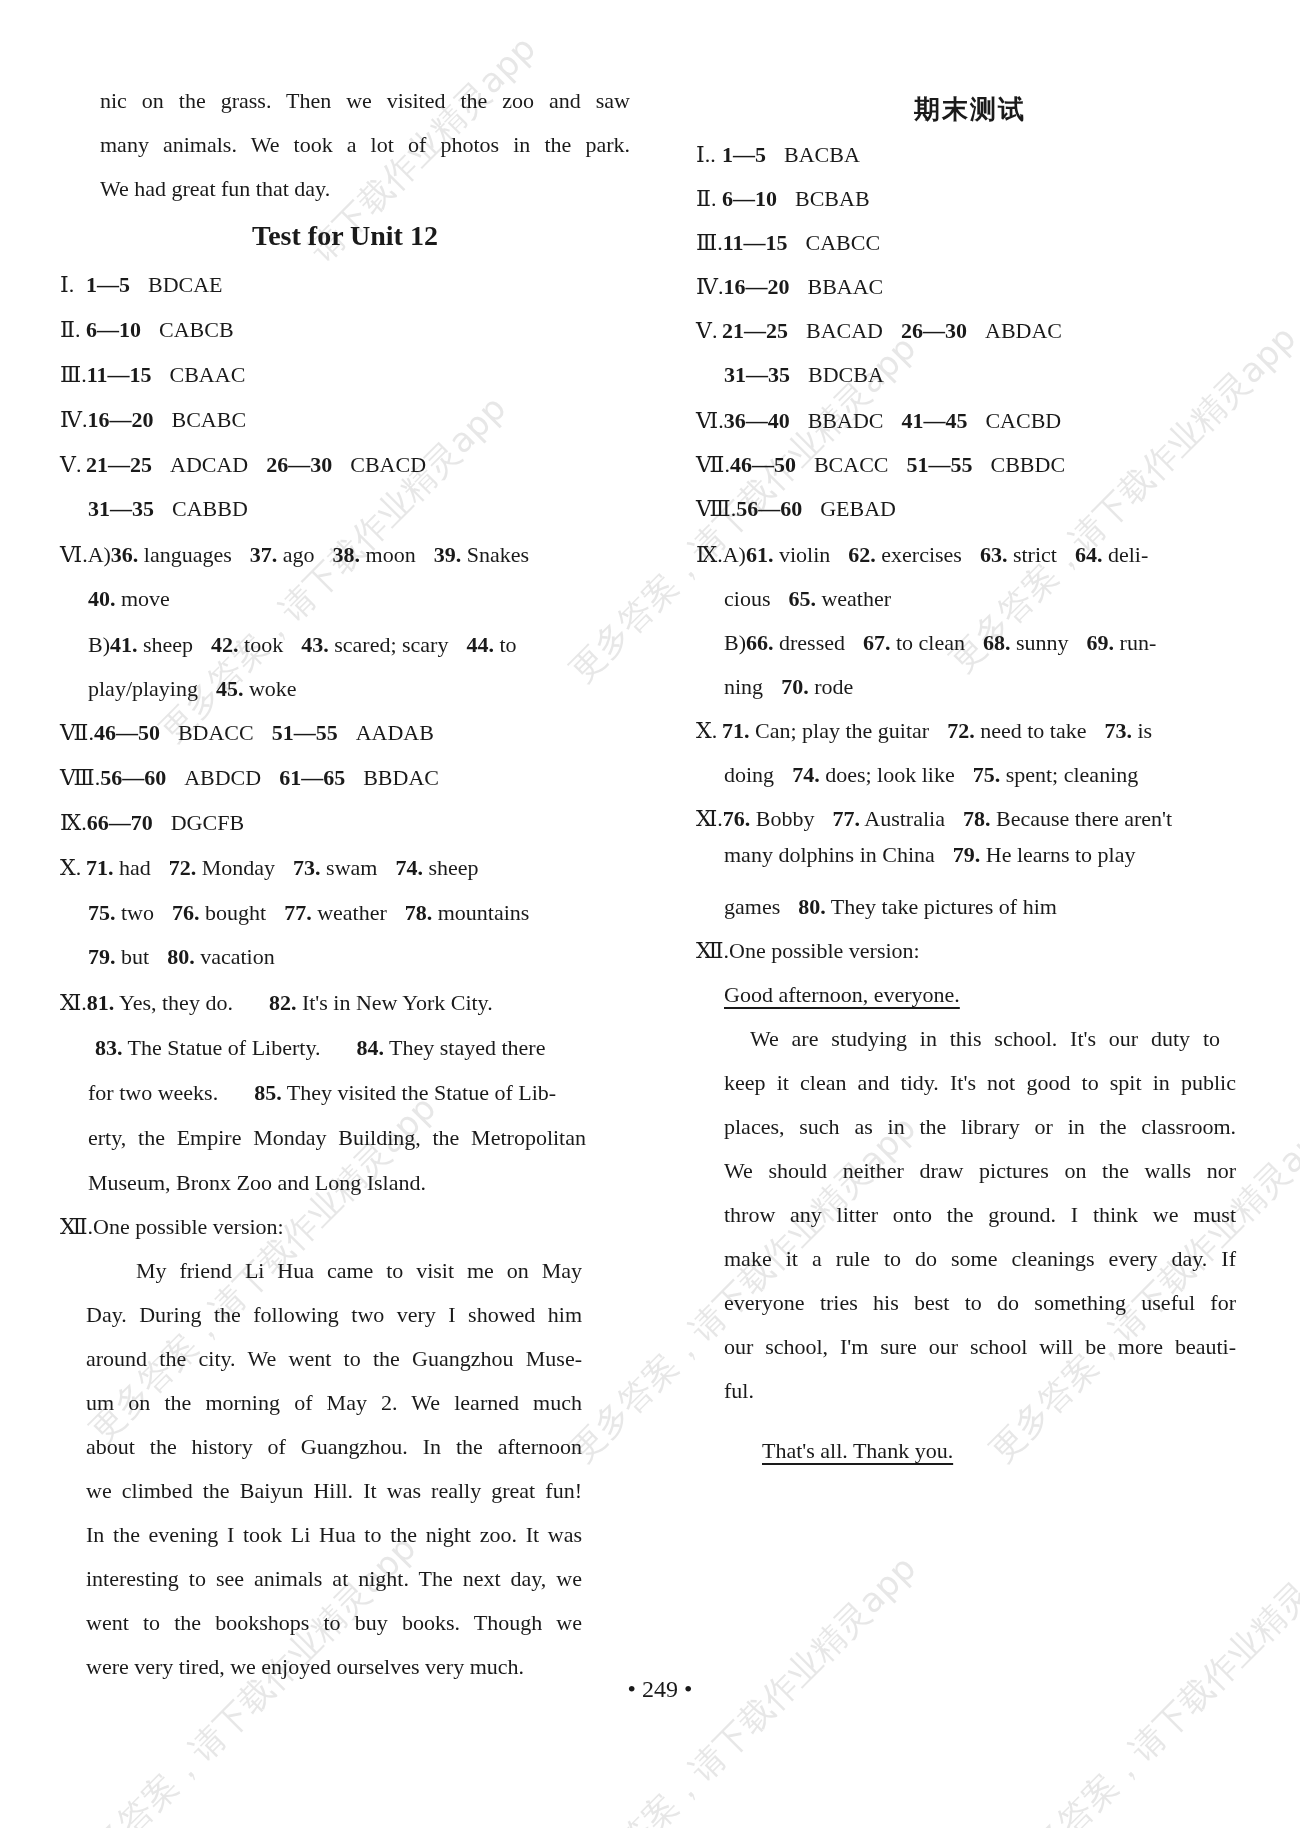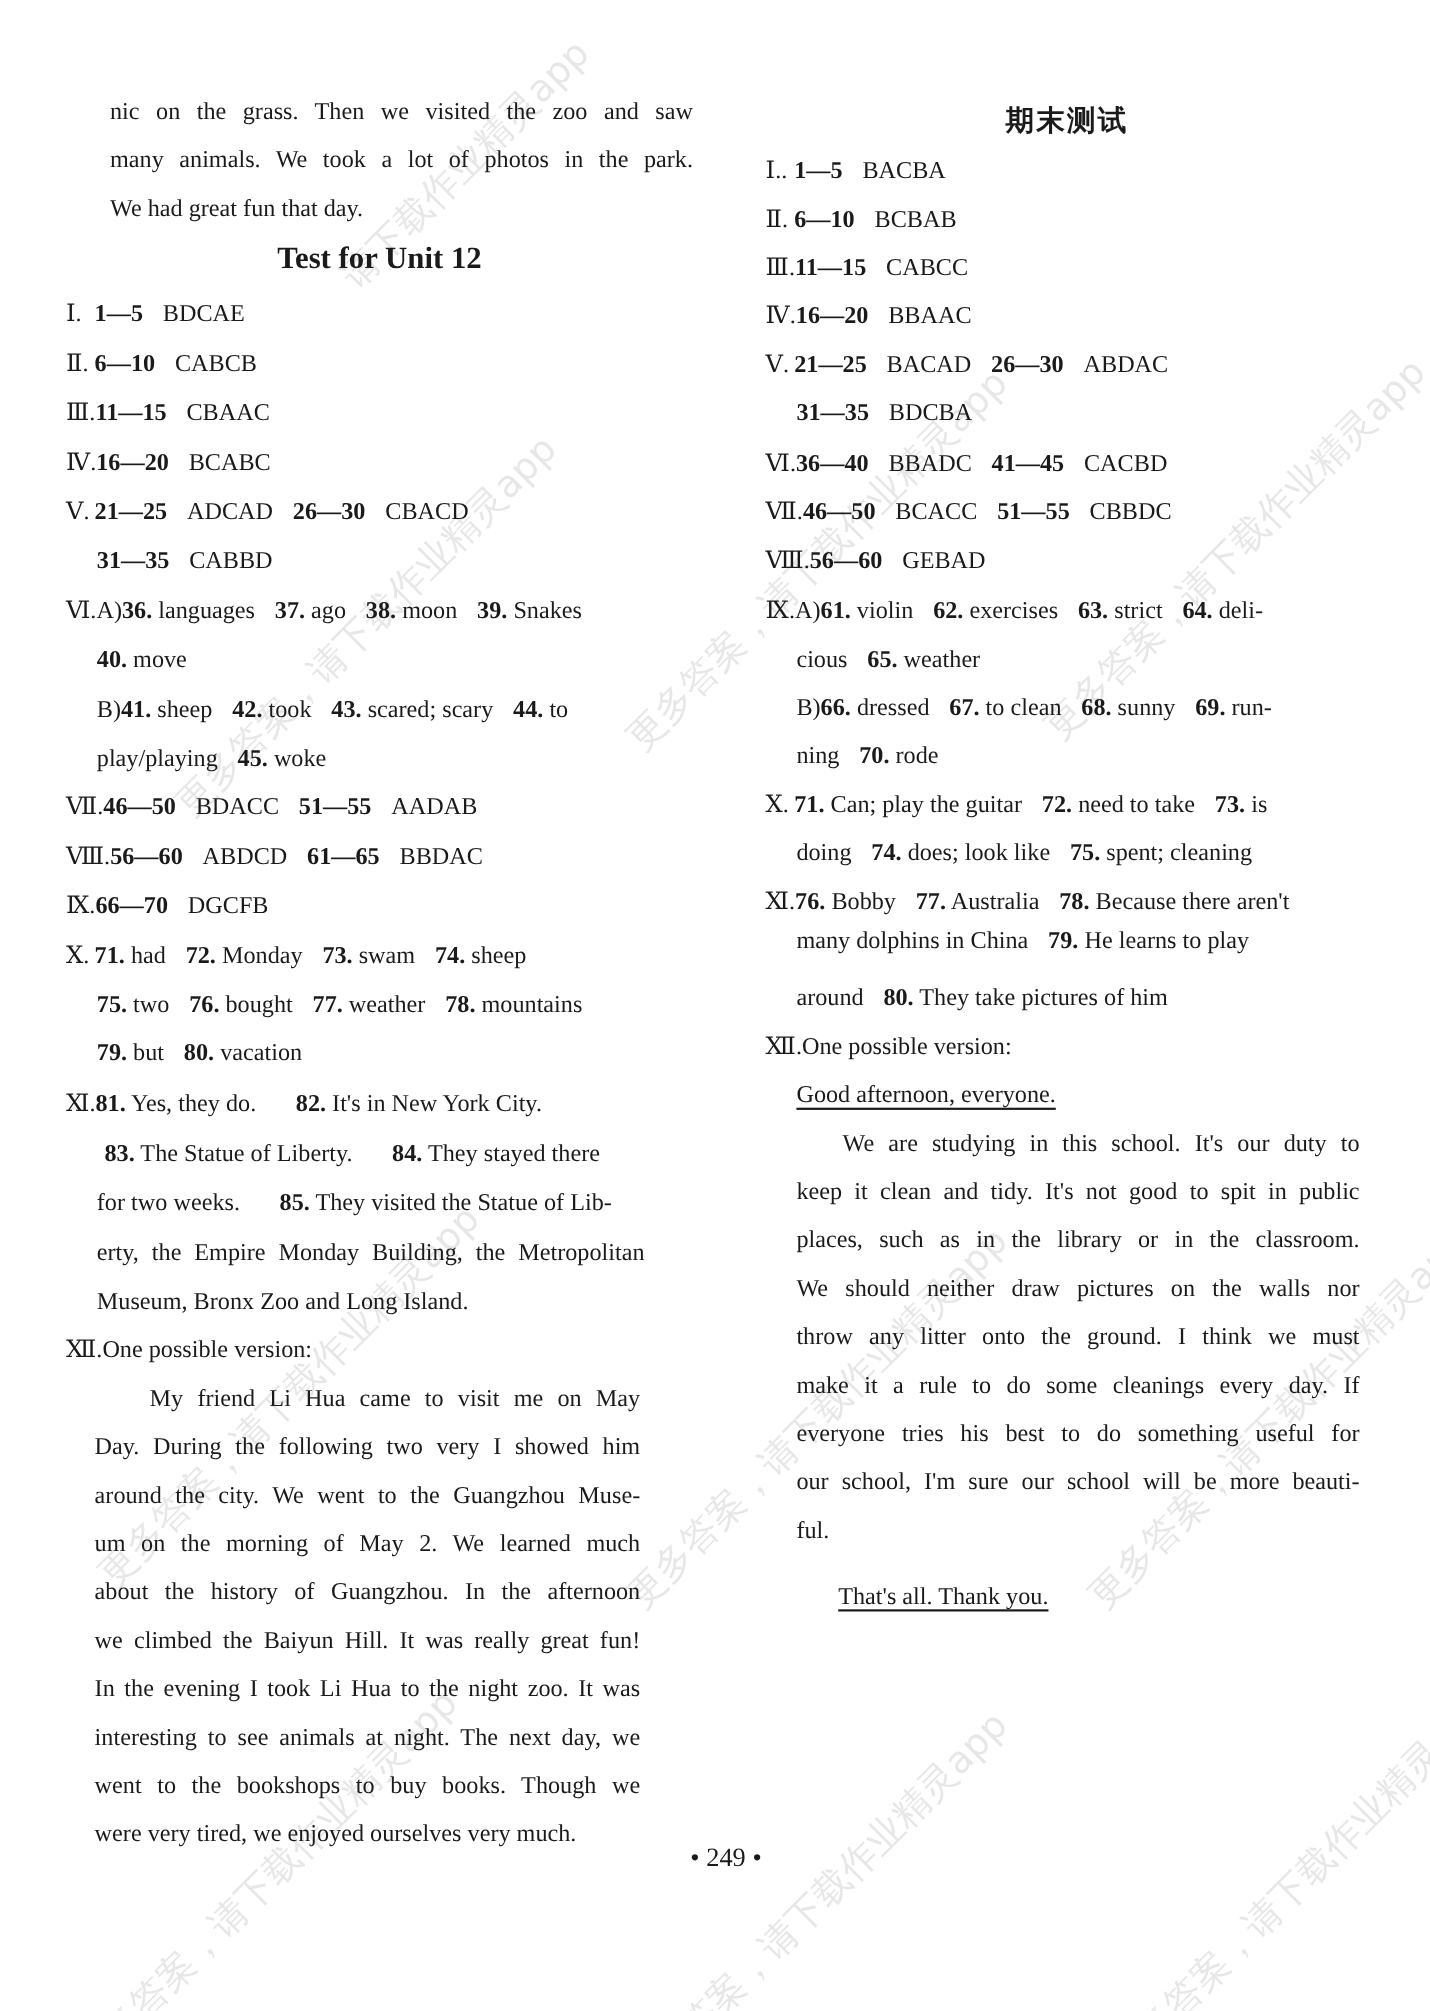--- a/index.html
+++ b/index.html
@@ -214,29 +214,29 @@
       <span>doing</span><span class="gap"></span><span class="b">74.</span> <span>does; look like</span><span class="gap"></span><span class="b">75.</span> <span>spent; cleaning</span>
     </div>
 
     <div class="line" style="left:6px; top:804px;">
       <span class="roman">Ⅺ.</span><span class="b">76.</span> <span>Bobby</span><span class="gap"></span><span class="b">77.</span> <span>Australia</span><span class="gap"></span><span class="b">78.</span> <span>Because there aren't</span>
     </div>
     <div class="line" style="left:34px; top:840px;font-family:Liberation Serif, serif;">
       <span>many dolphins in China</span><span class="gap"></span><span class="b">79.</span> <span>He learns to play</span>
     </div>
     <div class="line" style="left:34px; top:892px;">
-      <span>around</span><span class="gap"></span><span class="b">80.</span> <span>They take pictures of him</span>
+      <span>games</span><span class="gap"></span><span class="b">80.</span> <span>They take pictures of him</span>
     </div>
 
     <div class="line" style="left:6px; top:936px;">
       <span class="roman">Ⅻ.</span><span>One possible version:</span>
     </div>
     <div class="line ul" style="left:34px; top:980px;">Good afternoon, everyone.</div>
     <div>
-      <div class="line just" style="left:76px; top:1024px; width:470px;">We are studying in this school. It's our duty to</div>
+      <div class="line just" style="left:60px; top:1024px; width:470px;">We are studying in this school. It's our duty to</div>
       <div class="line just" style="left:34px; top:1068px; width:512px;">keep it clean and tidy. It's not good to spit in public</div>
       <div class="line just" style="left:34px; top:1112px; width:512px;">places, such as in the library or in the classroom.</div>
       <div class="line just" style="left:34px; top:1156px; width:512px;">We should neither draw pictures on the walls nor</div>
       <div class="line just" style="left:34px; top:1200px; width:512px;">throw any litter onto the ground. I think we must</div>
       <div class="line just" style="left:34px; top:1244px; width:512px;">make it a rule to do some cleanings every day. If</div>
       <div class="line just" style="left:34px; top:1288px; width:512px;">everyone tries his best to do something useful for</div>
       <div class="line just" style="left:34px; top:1332px; width:512px;">our school, I'm sure our school will be more beauti-</div>
       <div class="line" style="left:34px; top:1376px;">ful.</div>
     </div>
     <div class="line ul" style="left:72px; top:1436px;">That's all. Thank you.</div>

